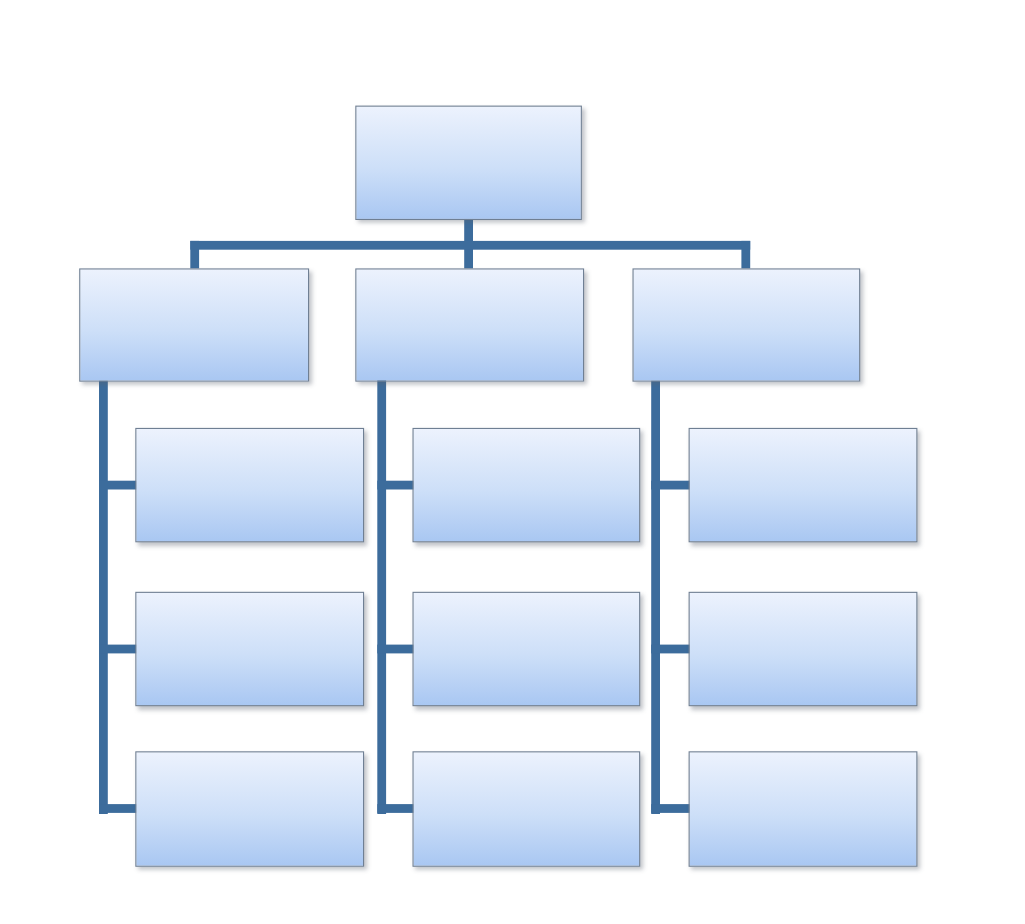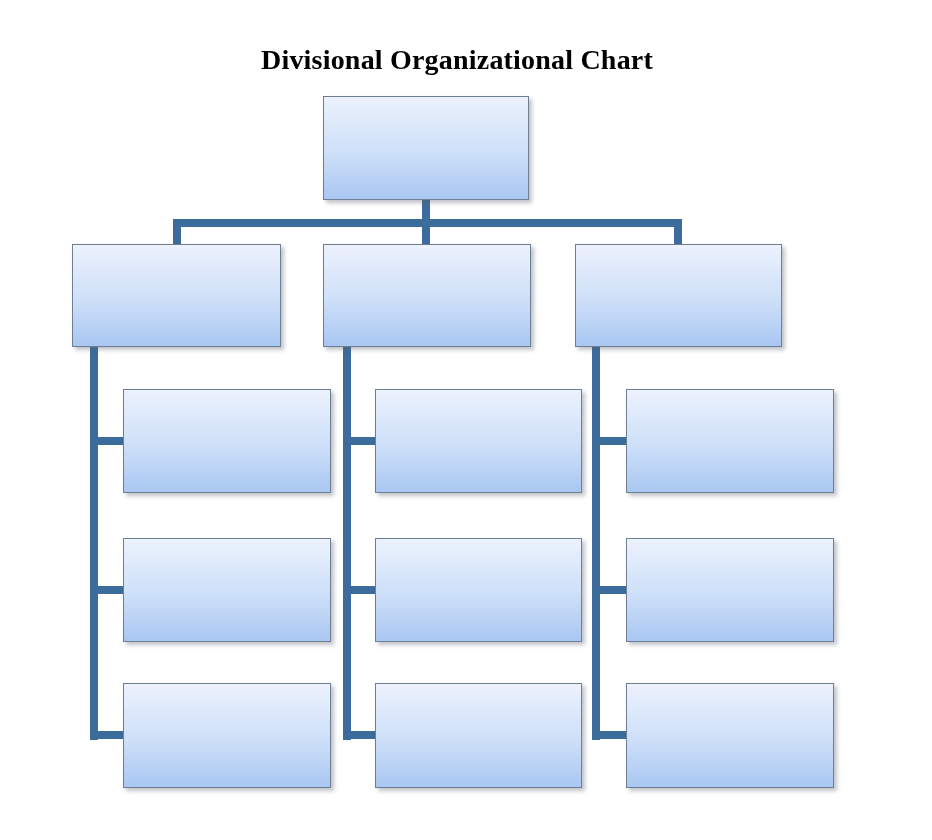--- a/index.html
+++ b/index.html
@@ -77,21 +77,20 @@
   .stub-row3 { top: 731px; }
   .stub-col1 { left:  90px; width: 34px; }
   .stub-col2 { left: 343px; width: 33px; }
   .stub-col3 { left: 592px; width: 35px; }
 </style>
 </head>
 <body>
 
 <div id="canvas">
 
-  <div class="chart-title">Divisional Organizational Chart</div>
 
   <div class="connector conn-root-drop"></div>
   <div class="connector conn-bar"></div>
   <div class="connector conn-drop-left"></div>
   <div class="connector conn-drop-right"></div>
 
   <div class="connector conn-spine-1"></div>
   <div class="connector conn-spine-2"></div>
   <div class="connector conn-spine-3"></div>
 

